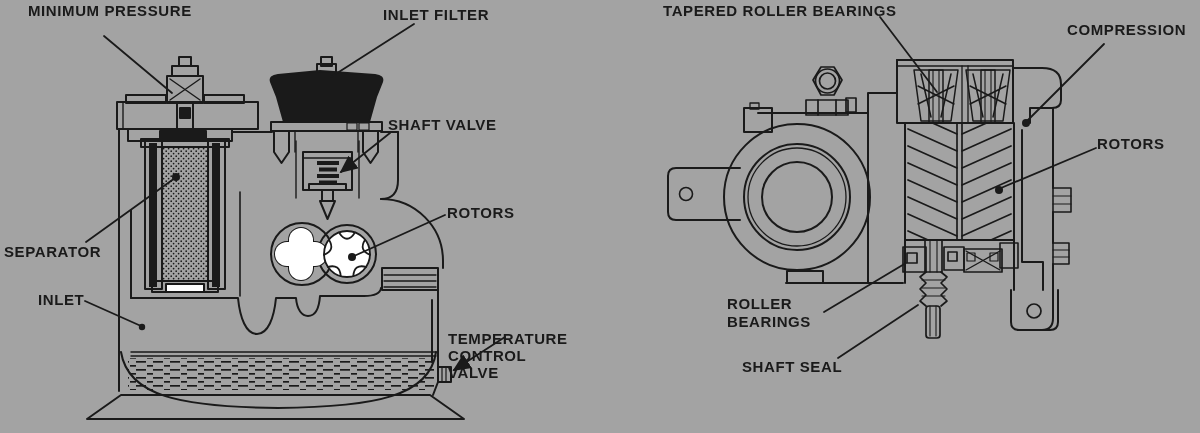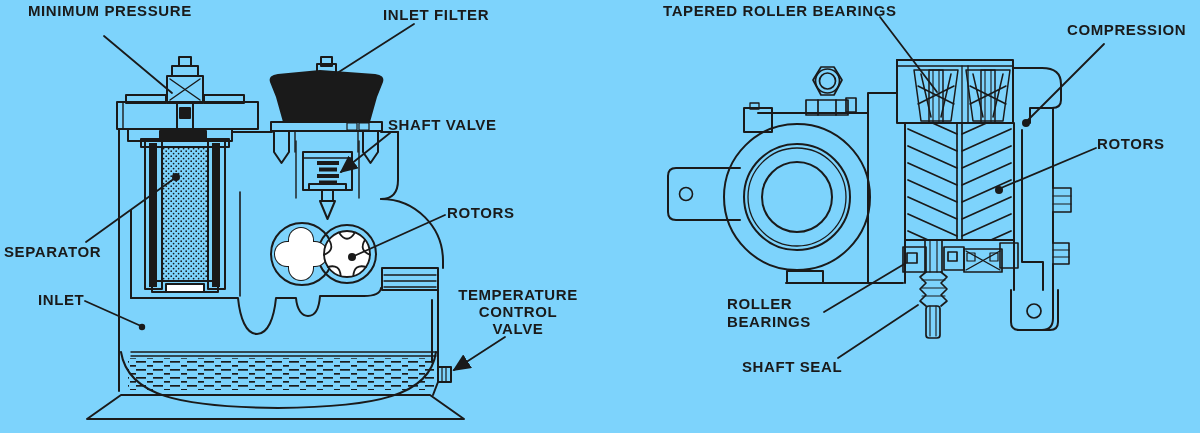--- a/index.html
+++ b/index.html
@@ -1,34 +1,34 @@
 <!DOCTYPE html>
 <html><head>
 <meta charset="utf-8">
 <style>
   html,body{margin:0;padding:0;background:#e8e8e8;}
   #figure{
     position:relative;
     width:1200px;height:433px;
-    background:#7dd3fc;
+    background:#a3a3a3;
     font-family:"Liberation Sans", sans-serif;
     overflow:hidden;
   }
   #artwork{position:absolute;left:0;top:0;}
   .lbl{
     position:absolute;
     font-weight:bold;
     font-size:15px;
     line-height:17px;
     letter-spacing:0.6px;
     color:#1a1a1a;
     white-space:nowrap;
   }
   .lbl span{display:block;}
-  .lbl.center{text-align:center;white-space:normal;}
+  .lbl.center{white-space:normal;margin-top:44px;}
   #caption{
     position:absolute;
     font-weight:bold;
     font-size:19px;
     letter-spacing:0.6px;
     color:#1a1a1a;
     white-space:nowrap;
   }
 </style>
 </head>

